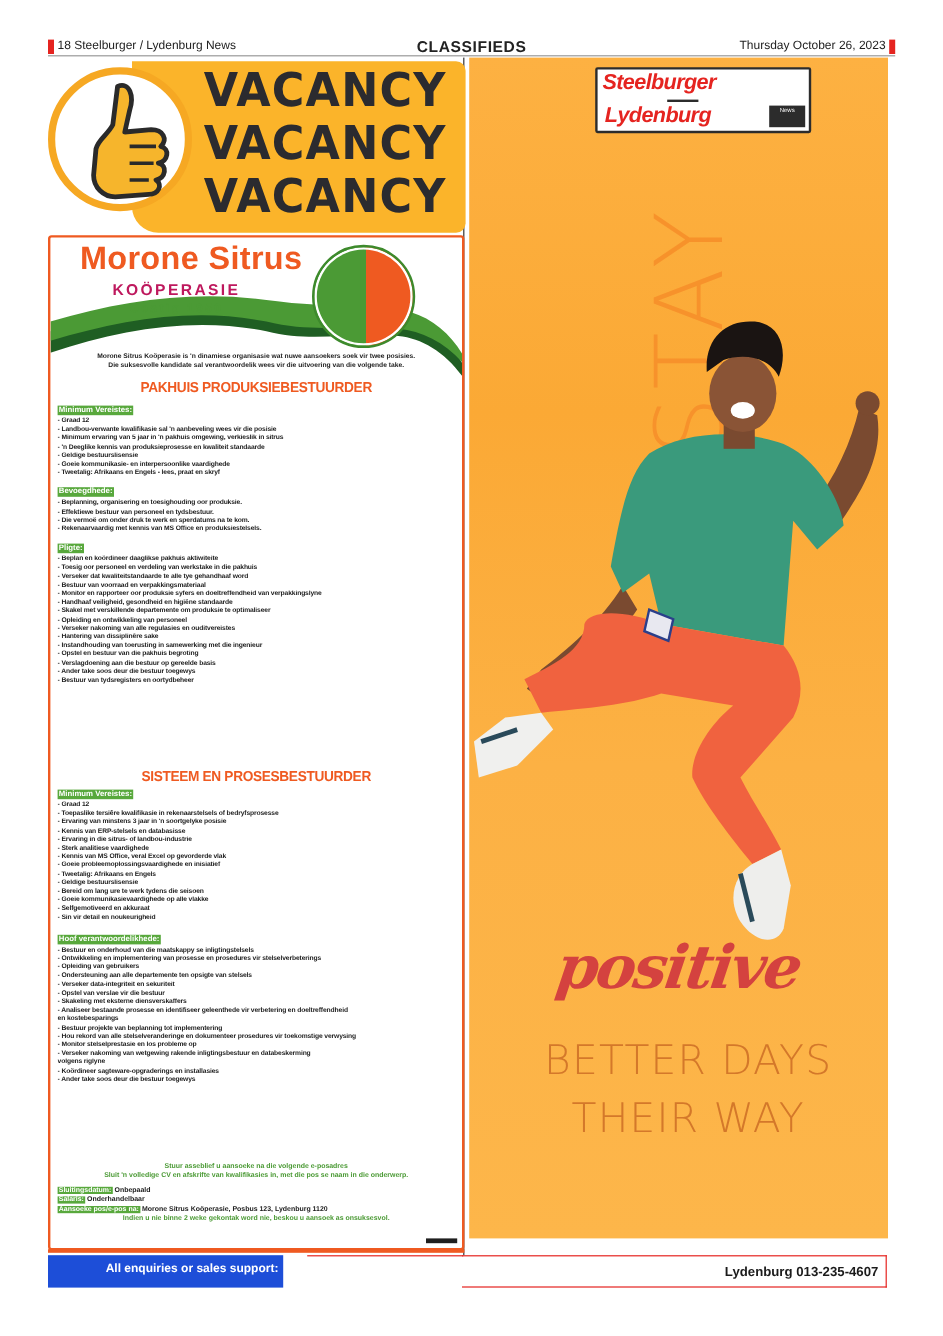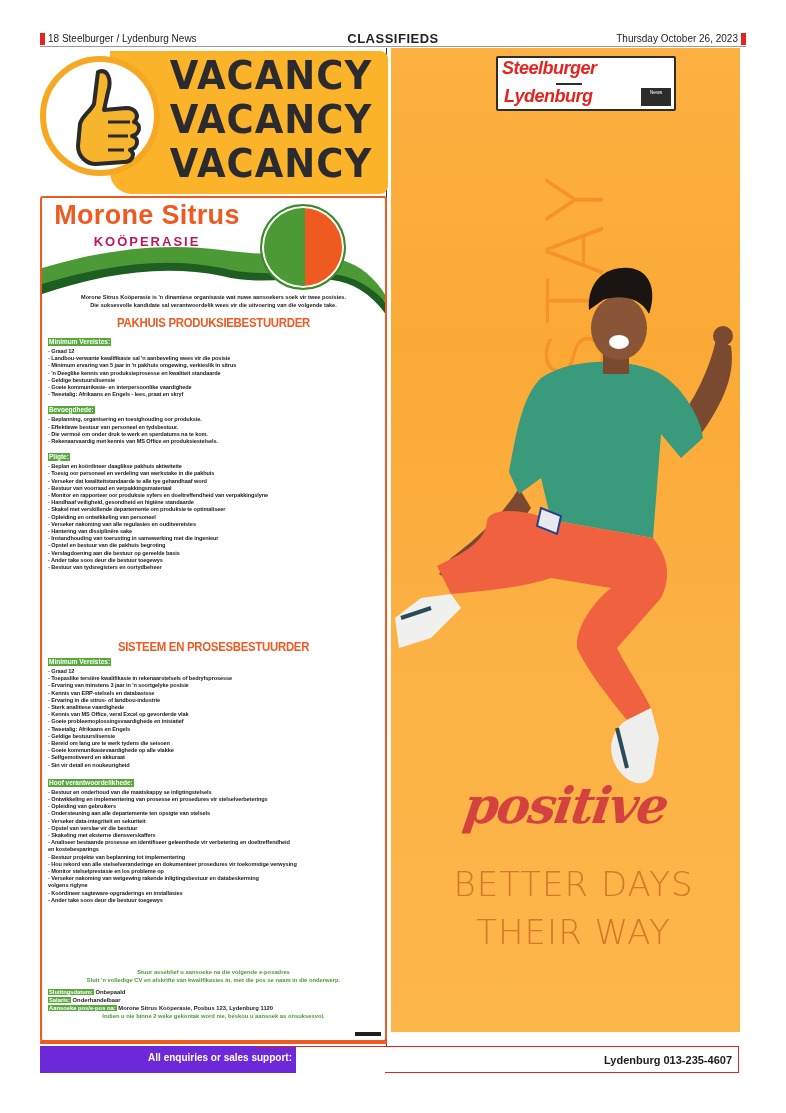--- a/index.html
+++ b/index.html
@@ -18,21 +18,21 @@
   
   .vacancy { position: absolute; left: 40px; top: 48px; width: 348px; height: 146px; }
   .vacancy .band { position: absolute; left: 70px; top: 3px; right: 0; bottom: 0; background: #fbb42a; border-radius: 0 8px 8px 22px; }
   .vacancy .circle { position: absolute; left: 0; top: 8px; width: 120px; height: 120px; border-radius: 50%; background: #fff; border: 6px solid #f6a823; }
   .vacancy .thumb { position: absolute; left: 22px; top: 4px; width: 80px; height: 110px; }
   .vacancy .words { position: absolute; left: 118px; top: 6px; right: 4px; }
   .vacancy .word { display: block; font-family: "DejaVu Sans", sans-serif; font-weight: bold; font-size: 37px; line-height: 44px; color: #2b2b2f; letter-spacing: 1px; text-align: center; transform: scaleY(1.05); }
 
   
   .morone { position: absolute; left: 40px; top: 196px; width: 347px; height: 846px; border: 2px solid #ef5a21; border-radius: 3px; background: #fff; overflow: hidden; }
-  .morone .title { position: absolute; left: 0; top: 2px; width: 210px; text-align: center; font-size: 27px; font-weight: bold; color: #ef5a21; letter-spacing: 0.3px; }
+  .morone .title { position: absolute; left: 0; top: 2px; width: 210px; text-align: right; font-size: 27px; font-weight: bold; color: #ef5a21; letter-spacing: 0.3px; }
   .morone .sub { position: absolute; left: 0; top: 36px; width: 210px; text-align: center; font-size: 13px; font-weight: bold; color: #be185d; letter-spacing: 2px; }
   .morone .est { position: absolute; left: 0; top: 54px; width: 210px; text-align: center; font-size: 10px; font-weight: bold; color: #4b9a35; letter-spacing: 2px; }
   .morone .swoosh { position: absolute; left: 0; top: 48px; width: 345px; height: 70px; }
   .morone .globe { position: absolute; left: 218px; top: 6px; width: 86px; height: 86px; border-radius: 50%; background: linear-gradient(90deg, #4b9a35 0 52%, #ef5a21 52% 100%); border: 2px solid #3d8a2c; box-shadow: 0 0 0 2px #fff inset; }
   .morone .intro { position: absolute; left: 0; right: 0; top: 95px; text-align: center; font-size: 5.6px; line-height: 8px; font-weight: bold; color: #1a1a1a; }
   .morone .sec-title { position: absolute; left: 0; right: 0; text-align: center; font-size: 12px; font-weight: bold; color: #ef5a21; letter-spacing: -0.3px; transform: scaleX(0.95); }
   .morone .block { position: absolute; left: 6px; right: 6px; }
   .morone .green-h { display: inline-block; font-size: 6.5px; line-height: 8px; font-weight: bold; color: #fff; background: #58a83c; padding: 0 1px; margin-top: 6px; }
   .morone .line { display: block; font-size: 5.6px; line-height: 7.2px; font-weight: bold; color: #1b1b1b; white-space: nowrap; overflow: hidden; letter-spacing: -0.1px; }
   .morone .contact-c { display: block; text-align: center; font-size: 5.8px; line-height: 8px; font-weight: bold; color: #4b9a35; }
@@ -48,21 +48,21 @@
   .promo .logo .l2 { position: absolute; left: 6px; top: 28px; font-size: 18px; font-weight: bold; font-style: italic; color: #e52420; letter-spacing: -0.5px; }
   .promo .logo .tag { position: absolute; right: 3px; top: 30px; width: 30px; height: 18px; background: #2c2c2c; color: #fff; font-size: 5px; line-height: 9px; text-align: center; }
   .promo .stay { position: absolute; left: 140px; top: 72px; font-family: "DejaVu Sans", sans-serif; font-size: 78px; font-weight: 300; color: #f7902a; letter-spacing: 6px; transform-origin: left top; transform: rotate(-90deg) translate(-260px, 0); white-space: nowrap; opacity: 0.9; }
   .promo .person { position: absolute; left: 0; top: 210px; width: 349px; height: 540px; }
   .promo .positive { position: absolute; left: 0; right: 0; top: 728px; text-align: center; font-family: "DejaVu Serif", serif; font-style: italic; font-weight: bold; font-size: 50px; color: #d4423f; letter-spacing: -2px; transform: skewX(-8deg); }
   .promo .tagline { position: absolute; left: 0; right: 0; top: 812px; text-align: center; }
   .promo .tagline span { display: block; font-family: "DejaVu Sans", sans-serif; font-size: 34px; line-height: 48px; color: #d4782a; letter-spacing: 1px; font-weight: 300; padding-left: 16px; }
 
   
   .footer { position: absolute; left: 40px; top: 1046px; width: 699px; height: 27px; }
-  .footer .red { position: absolute; left: 0; top: 0; width: 256px; height: 27px; background: #6d28d9; }
+  .footer .red { position: absolute; left: 0; top: 0; width: 196px; height: 27px; background: #1d4ed8; }
   .footer .red span { position: absolute; right: 4px; top: 6px; font-size: 10px; font-weight: bold; color: #fff; }
   .footer .box { position: absolute; left: 345px; top: 0; right: 0; height: 27px; border: 1px solid #e52420; border-left: none; }
   .footer .topline { position: absolute; left: 216px; top: 0; width: 130px; height: 1px; background: #e52420; }
   .footer .box span { position: absolute; right: 6px; top: 7px; font-size: 11px; font-weight: bold; color: #1b1b1b; }
   .orange-under { position: absolute; left: 40px; top: 1041px; width: 347px; height: 3px; background: #ef5a21; }
 </style>
 </head>
 <body>
 
 <div class="pagehead">

